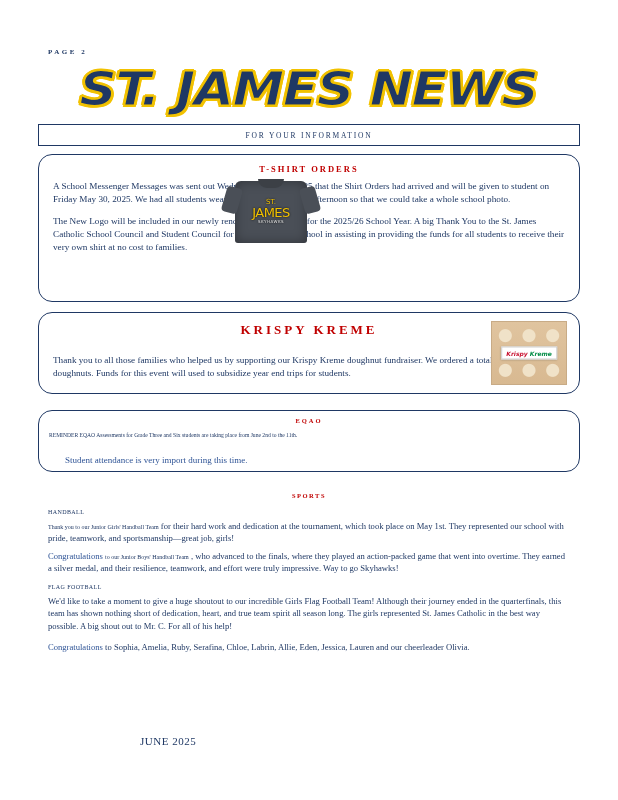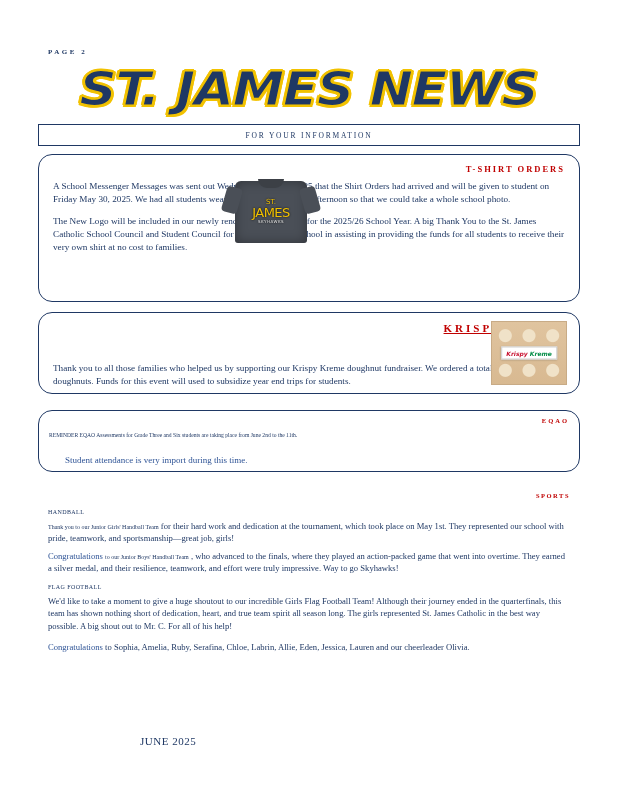--- a/index.html
+++ b/index.html
@@ -82,21 +82,21 @@
     justify-content: center;
   }
   .fyi .label {
     font-family: "Liberation Serif", serif;
     font-size: 7.5px;
     letter-spacing: 1.8px;
     color: #1f3864;
   }
 
   .section-title {
-    text-align: right;
+    text-align: center;
     font-family: "Liberation Serif", serif;
     font-weight: bold;
     letter-spacing: 2px;
     color: #c00000;
   }
 
   
   .tshirt-box {
     left: 38px;
     top: 154px;
@@ -184,24 +184,23 @@
 
   
   .krispy-box {
     left: 38px;
     top: 312px;
     width: 542px;
     height: 82px;
     padding: 6px 14px 0 14px;
   }
   .krispy-box .section-title {
-    font-size: 11px;
-    margin: 3px 0 28px 0;
+    font-size: 13px;
+    margin: 3px 0 16px 0;
     letter-spacing: 3px;
-    text-decoration: underline;
   }
   .krispy-box .para {
     font-size: 9.2px;
   }
   .donut-img {
     position: absolute;
     right: 12px;
     top: 8px;
     width: 74px;
     height: 62px;

